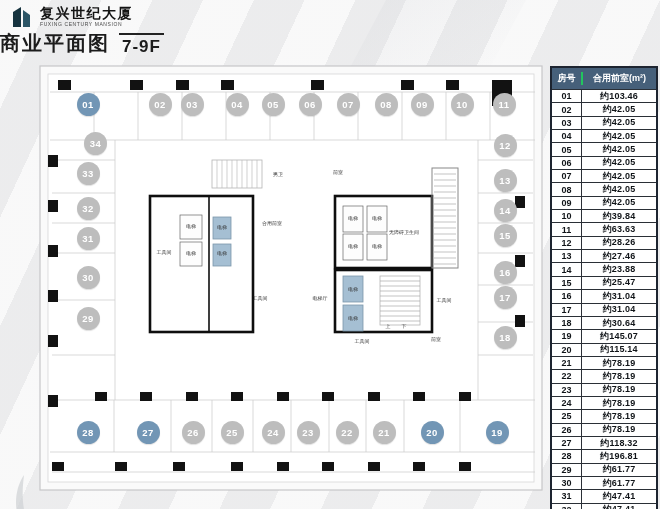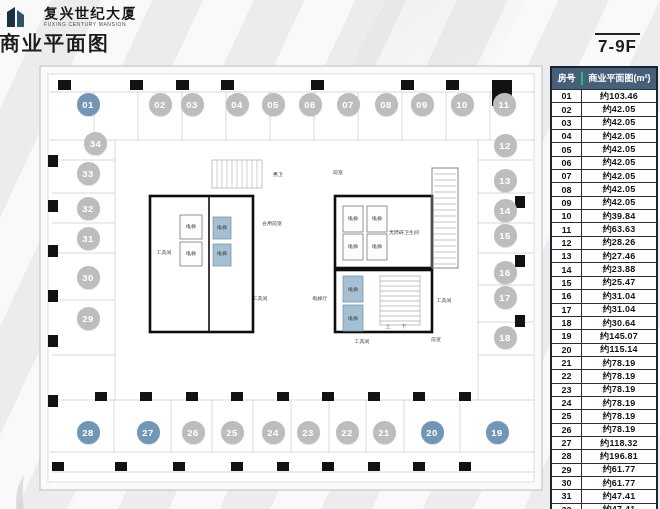--- a/index.html
+++ b/index.html
@@ -7,24 +7,24 @@
   .stage{position:relative;width:660px;height:509px;background:#f1f1f2;overflow:hidden;}
   .stage::before{content:"";position:absolute;inset:0;
     background:repeating-linear-gradient(115deg, rgba(255,255,255,.55) 0 46px, rgba(140,145,150,.05) 46px 92px);
     pointer-events:none;}
   
   .deco{position:absolute;pointer-events:none;}
   .deco-tr{top:-30px;right:150px;width:140px;height:120px;background:linear-gradient(135deg, rgba(210,212,216,.5), rgba(241,241,242,0));transform:skewX(-28deg);opacity:.5;}
   .deco-bl{left:8px;bottom:-8px;}
 
   
-  .logo{position:absolute;left:6px;top:6px;display:flex;align-items:center;gap:18px;}
+  .logo{position:absolute;left:12px;top:6px;display:flex;align-items:center;gap:8px;}
   .logo-text-cn{font-size:14px;font-weight:bold;color:#141414;letter-spacing:1.5px;line-height:15px;}
   .logo-text-en{font-size:5px;color:#4a4a4a;letter-spacing:.6px;line-height:7px;}
-  .page-title{position:absolute;left:0;top:30px;width:640px;display:flex;justify-content:space-between;align-items:flex-end;gap:9px;pointer-events:none;}
+  .page-title{position:absolute;left:0;top:30px;width:640px;display:flex;justify-content:flex-start;align-items:flex-end;gap:9px;pointer-events:none;}
   .title-main{font-size:20px;font-weight:600;color:#1c1c1c;letter-spacing:2px;}
   .title-floor{font-size:17px;font-weight:600;color:#1c1c1c;border-top:2px solid #222;padding:2px 3px 0 3px;letter-spacing:1px;}
 
   
   .plan{position:absolute;left:36px;top:60px;width:510px;height:437px;}
   .plan svg{position:absolute;left:0;top:0;}
   .plan-label{font-size:5px;fill:#333;text-anchor:middle;font-family:"Liberation Sans",sans-serif;}
   .elev-blue{fill:var(--elevator,#a5bfd3);stroke:#7c97ab;stroke-width:.8;}
   .elev-white{fill:#fdfdfd;stroke:#666;stroke-width:.7;}
   .unit-circle{position:absolute;width:23px;height:23px;border-radius:50%;background:var(--muted-circle,#bdbdbd);
@@ -273,21 +273,21 @@
         <div class="unit-circle" style="left: 40.5px; top: 166.5px;">31</div>
         <div class="unit-circle" style="left: 40.5px; top: 136.5px;">32</div>
         <div class="unit-circle" style="left: 40.5px; top: 102px;">33</div>
         <div class="unit-circle" style="left: 48px; top: 71.5px; text-align: right;">34</div>
       </div>
   </div>
 
   <div class="area-table">
     <div class="at-header">
       <span class="at-h1">房号</span>
-      <span class="at-h2">商业平面图(m²)</span>
+      <span class="at-h2">合用前室(m²)</span>
     </div>
     <div>
         <div class="at-row">
           <span class="at-c1">01</span>
           <span class="at-c2">约103.46</span>
         </div>
         <div class="at-row">
           <span class="at-c1">02</span>
           <span class="at-c2">约42.05</span>
         </div>

